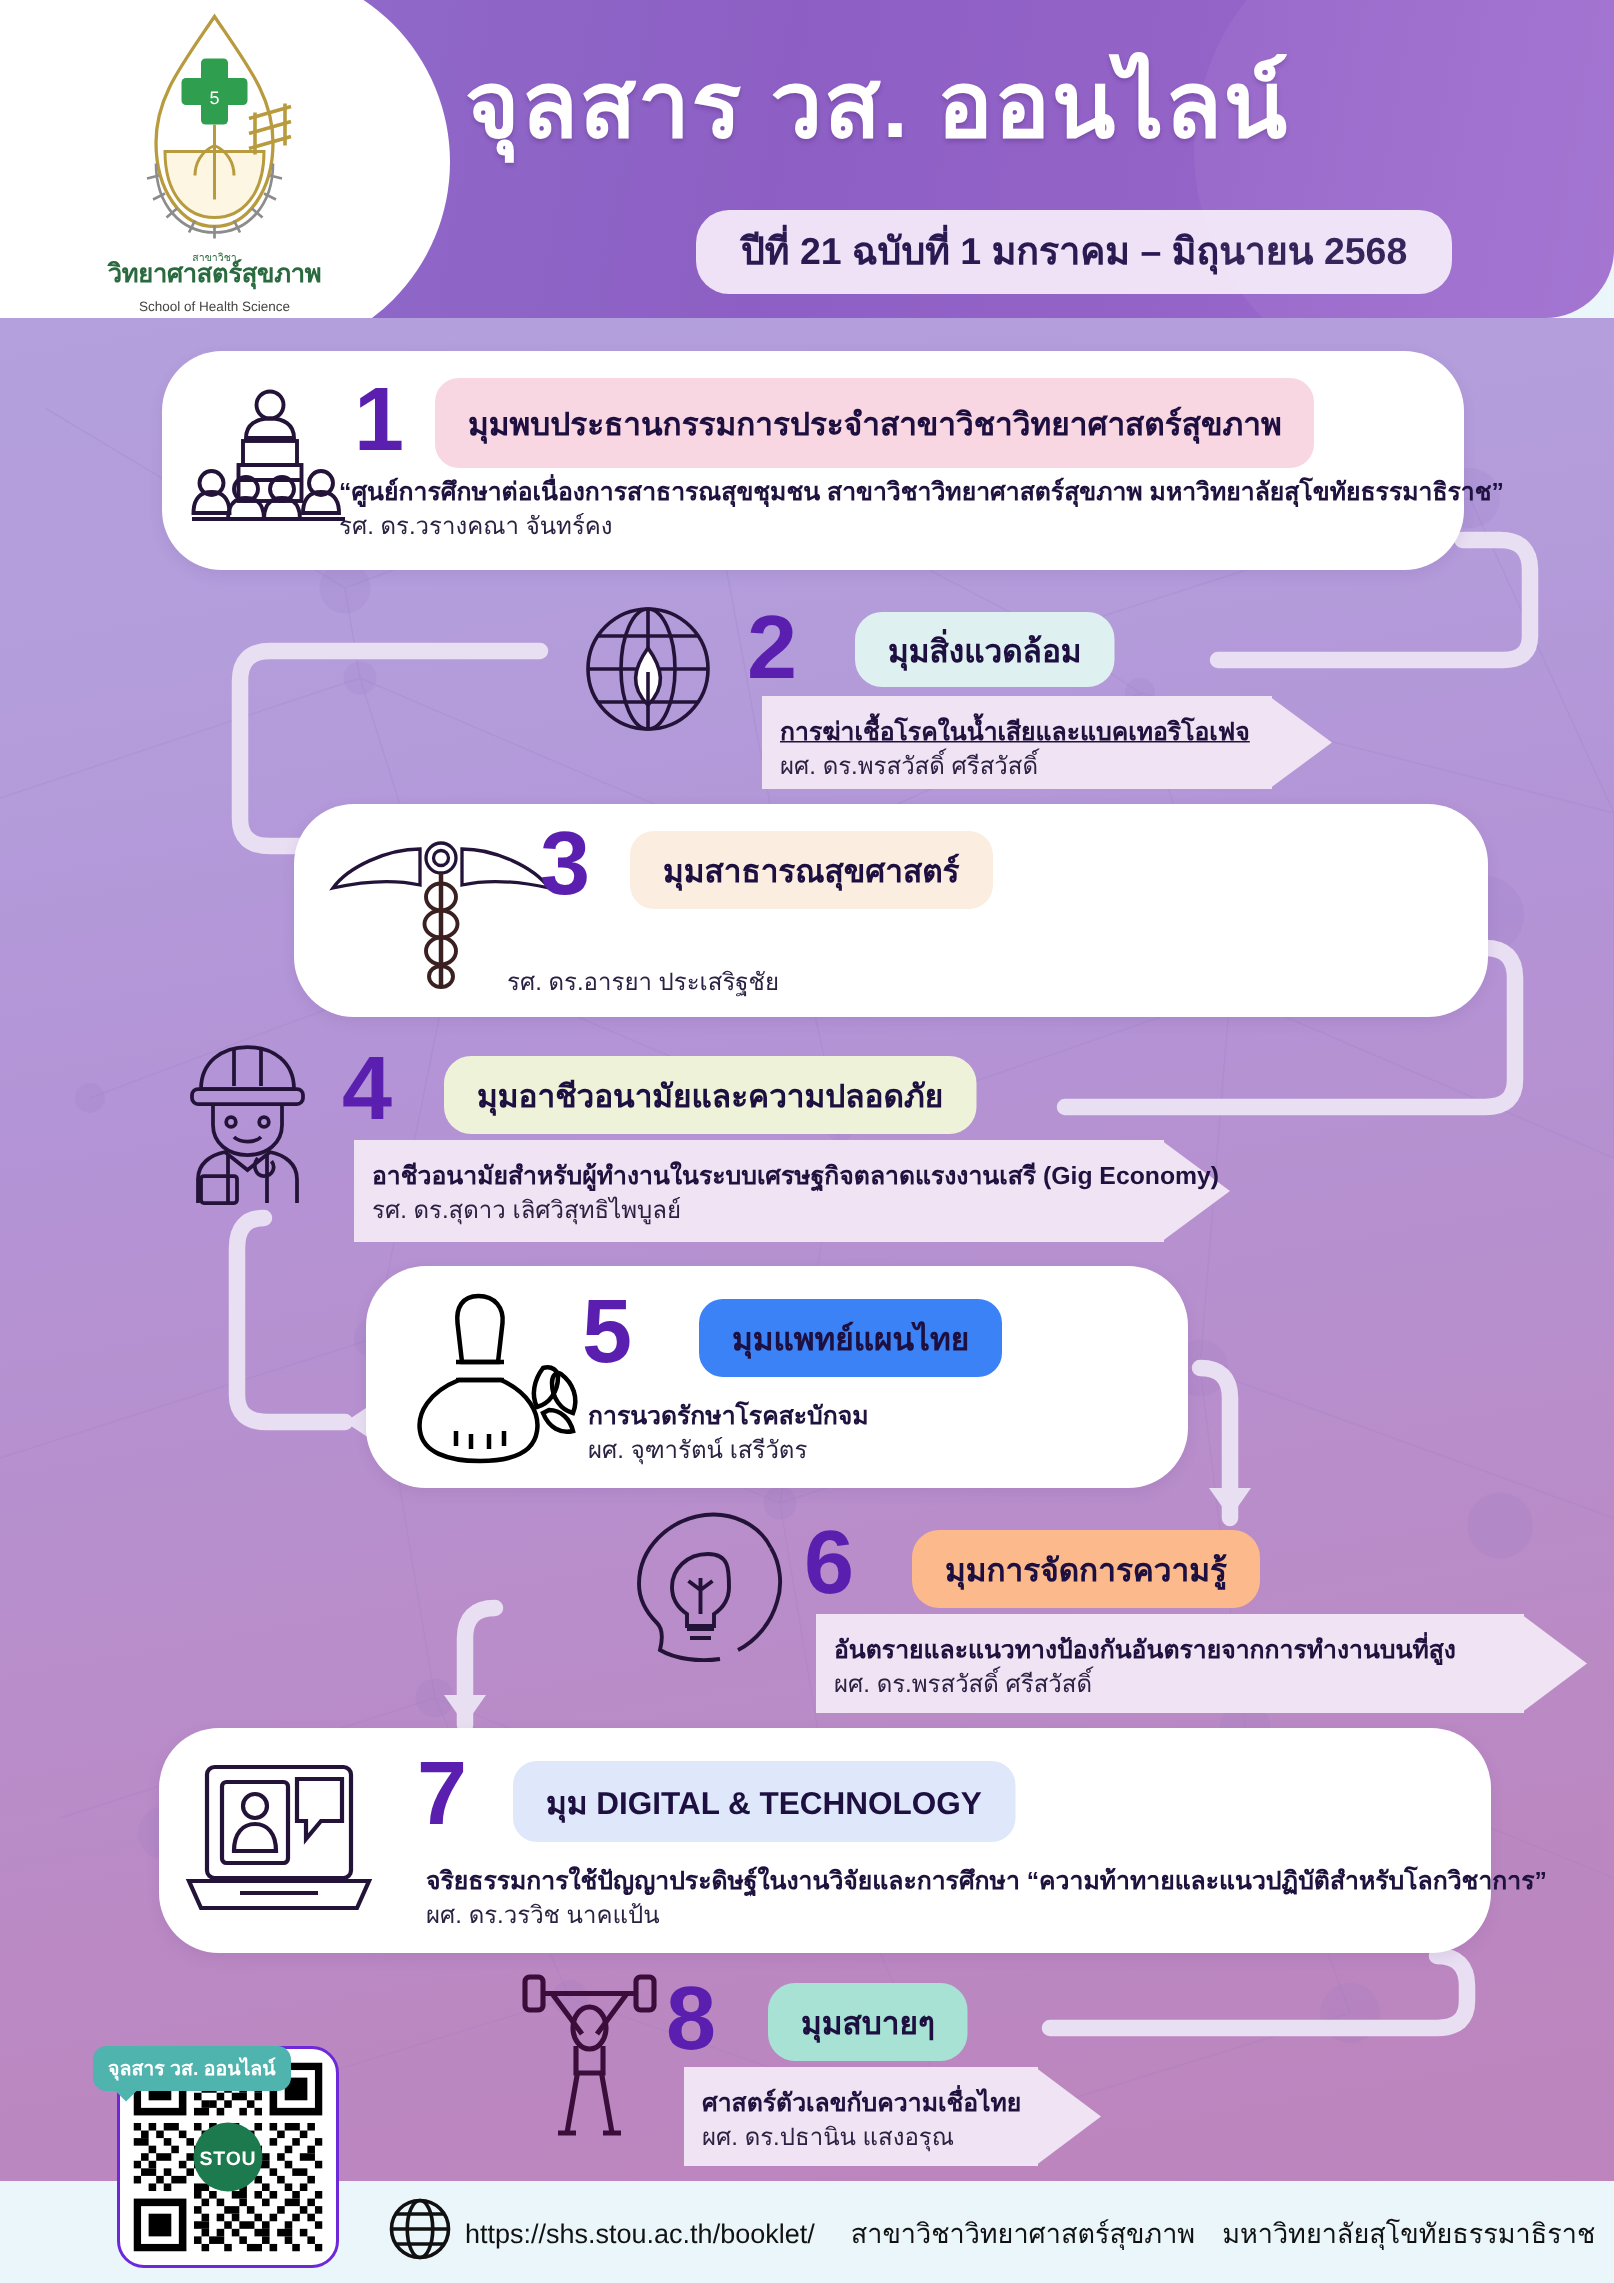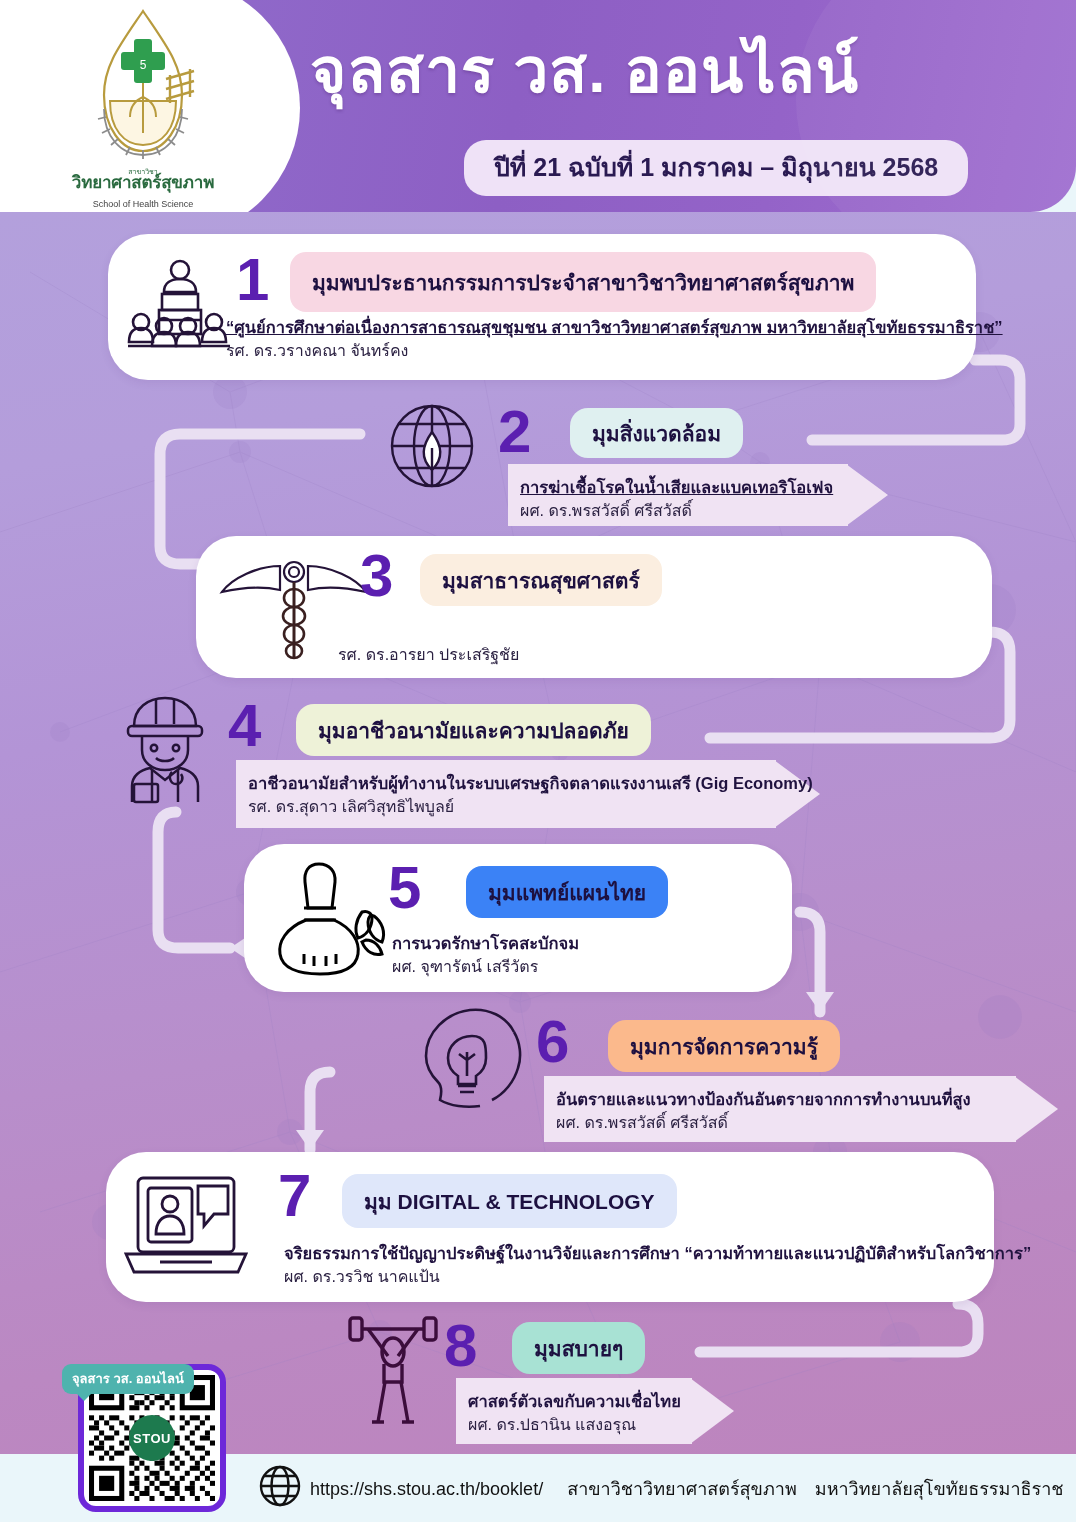--- a/index.html
+++ b/index.html
@@ -116,21 +116,21 @@
   }
 
   
   .footer {
     position:absolute; left:0; top:1454px; width:1076px; height:68px;
     background:#eaf6fa;
   }
   .qr-card {
     position:absolute; left:78px; top:1364px;
     width:148px; height:148px; background:#ffffff;
-    border:6px solid #6d28d9; border-radius:18px;
+    border:2px solid #6d28d9; border-radius:18px;
     display:flex; align-items:center; justify-content:center;
   }
   .qr-label {
     position:absolute; left:62px; top:1364px;
     background:#4fb3ae; color:#ffffff; font-size:13px; font-weight:bold;
     border-radius:9px; padding:4px 10px 5px 10px; white-space:nowrap;
     z-index: 5;
   }
   .qr-label::after{
     content:""; position:absolute; left:14px; bottom:-7px;
@@ -280,21 +280,21 @@
             <path d="M26 90 C26 80 31 76 38 76 C45 76 50 80 50 90 Z"></path>
           <circle cx="62" cy="70" r="8"></circle>
             <path d="M50 90 C50 80 55 76 62 76 C69 76 74 80 74 90 Z"></path>
           <circle cx="88" cy="66" r="8"></circle>
             <path d="M76 86 C76 76 81 72 88 72 C95 72 100 76 100 86 Z"></path>
           <path d="M2 90 L104 90"></path>
         </g>
       </svg>
       <div class="num" style="left:128px; top:16px;">1</div>
       <div class="tag" id="tag1" style="left: 182px; top: 18px; height: 60px; background: rgb(248, 215, 227);">มุมพบประธานกรรมการประจำสาขาวิชาวิทยาศาสตร์สุขภาพ</div>
-      <div class="topic" style="left:118px; top:80px;text-decoration:underline;">“ศูนย์การศึกษาต่อเนื่องการสาธารณสุขชุมชน  สาขาวิชาวิทยาศาสตร์สุขภาพ มหาวิทยาลัยสุโขทัยธรรมาธิราช”</div>
+      <div class="topic" style="left:118px; top:80px;">“ศูนย์การศึกษาต่อเนื่องการสาธารณสุขชุมชน  สาขาวิชาวิทยาศาสตร์สุขภาพ มหาวิทยาลัยสุโขทัยธรรมาธิราช”</div>
       <div class="author" style="left:118px; top:104px;">รศ. ดร.วรางคณา จันทร์คง</div>
     </div>
 
     <div>
       <svg class="ico" style="left:382px; top:184px;" width="100" height="100" viewBox="0 0 100 100">
         <g fill="none" stroke="#241338" stroke-width="2.4">
           <circle cx="50" cy="50" r="40"></circle>
           <ellipse cx="50" cy="50" rx="18" ry="40"></ellipse>
           <path d="M10 50 L90 50 M16 28 L84 28 M16 72 L84 72 M50 10 L50 90"></path>
           <path d="M50 36 C40 50 38 62 50 74 C62 62 60 50 50 36 Z" fill="#fff"></path>

